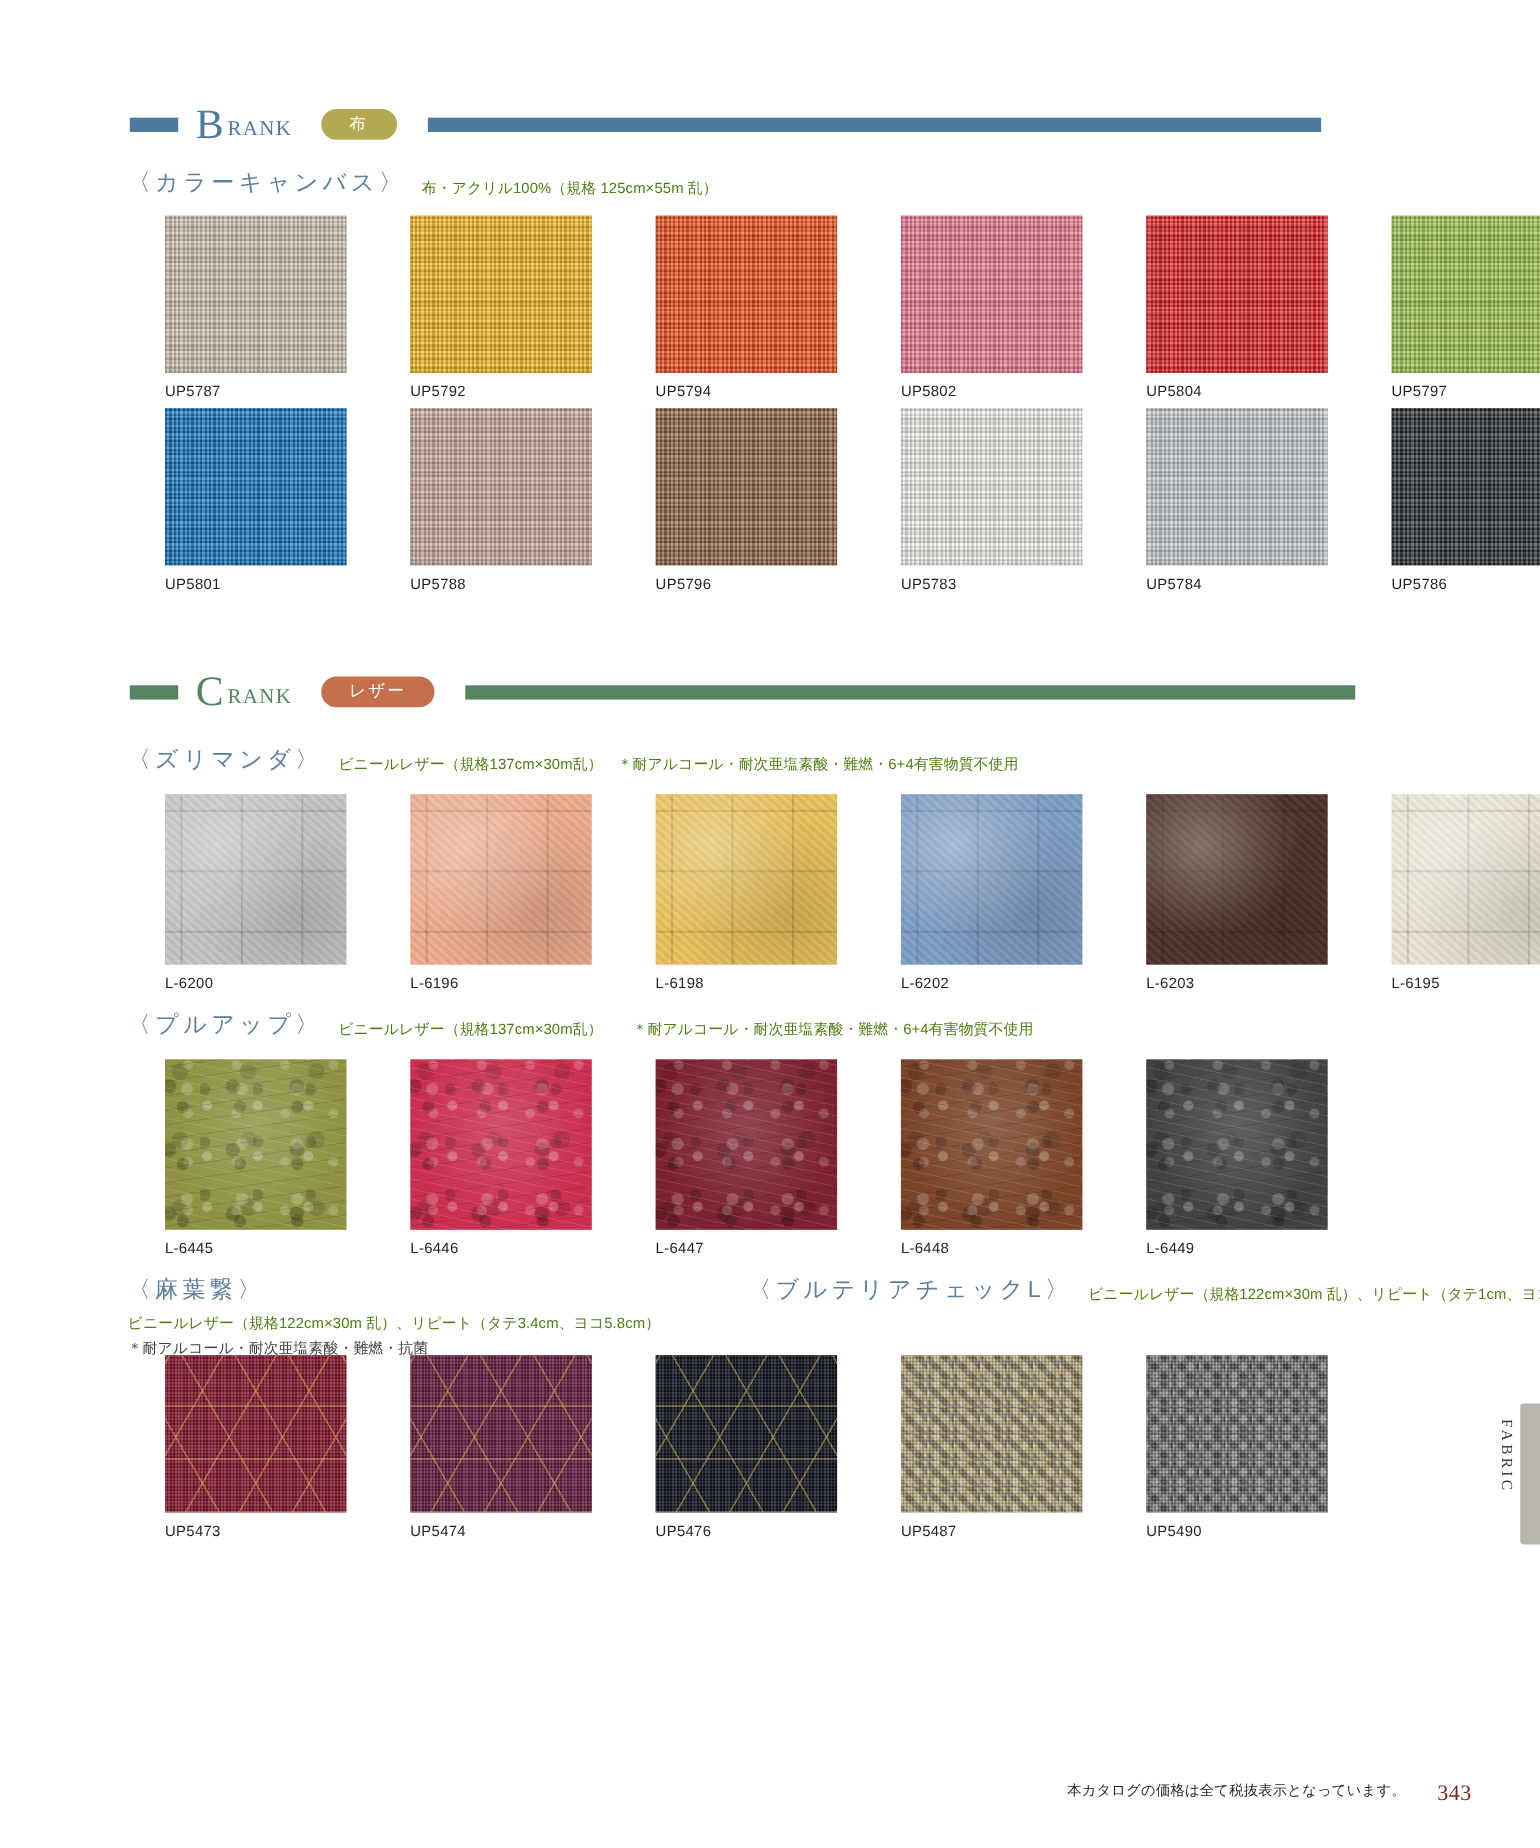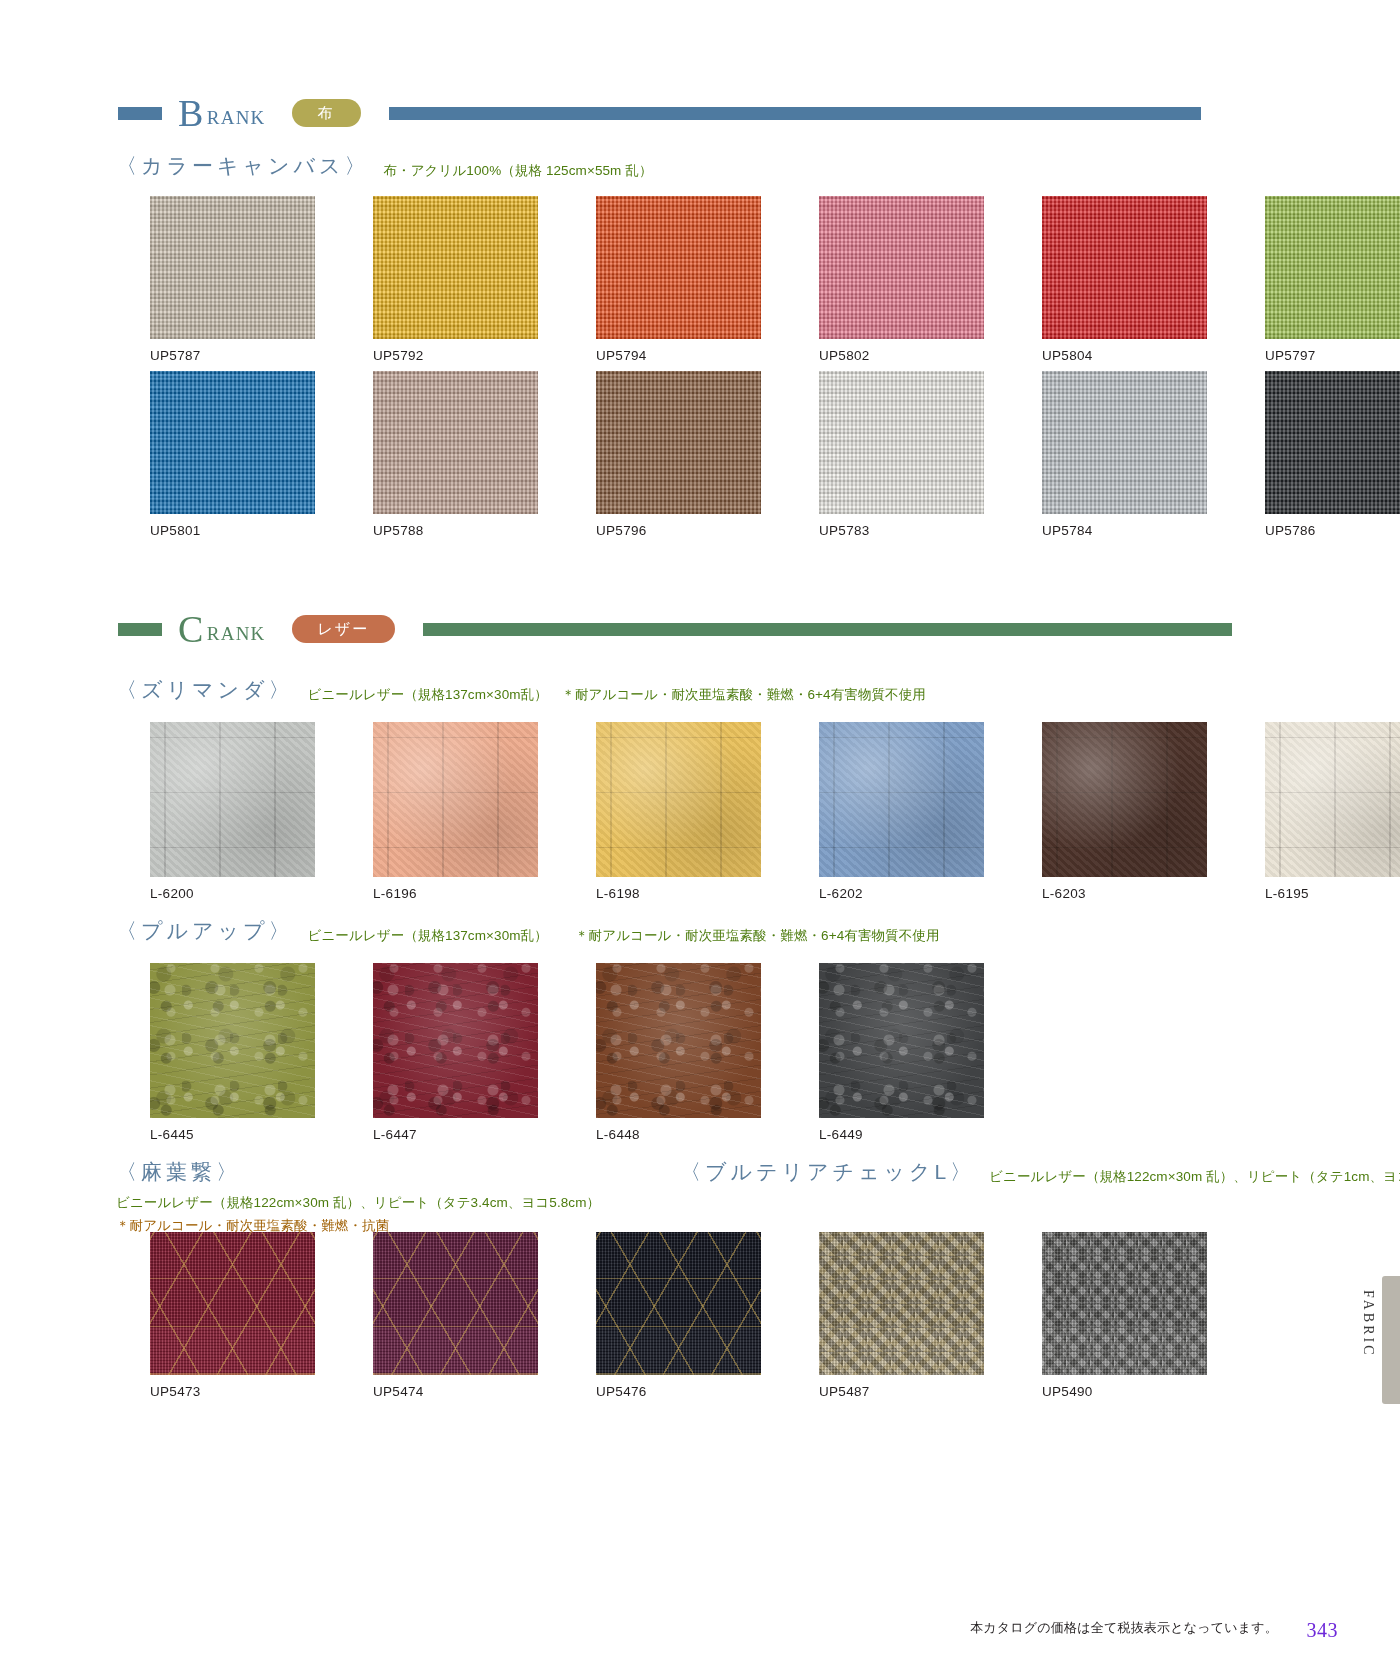--- a/index.html
+++ b/index.html
@@ -75,21 +75,21 @@
     font-weight: 400;
   }
   .group-spec {
     color: #4d7c0f;
     font-size: 13.5px;
     margin-left: 14px;
     letter-spacing: .1px;
   }
   .group-spec.blk { margin-left: 0; }
   .group-sub {
-    color: #a16207;
+    color: #404040;
     font-size: 13.5px;
     margin-top: 5px;
     letter-spacing: .1px;
     white-space: nowrap;
   }
 
   
   .swatch-row {
     position: absolute;
     display: flex;
@@ -215,21 +215,21 @@
     right: 122px; bottom: 43px;
     font-size: 13px;
     color: #231f20;
     letter-spacing: .2px;
   }
   .page-number {
     position: absolute;
     right: 62px; bottom: 38px;
     font-family: "Liberation Serif", "DejaVu Serif", serif;
     font-size: 20px;
-    color: #6d28d9;
+    color: #7f1d1d;
     letter-spacing: .5px;
   }
 </style>
 </head>
 <body>
 
 <div class="page">
     <div class="rank-header" style="top: 96px;">
       <span class="rank-tick" style="background: rgb(78, 122, 160);"></span>
       <span class="rank-letter" style="color: rgb(78, 122, 160);">B</span>
@@ -349,20 +349,24 @@
         <div class="swatch-chip tex-quilt tall" style="background-color: rgb(234, 228, 214);"></div>
         <div class="swatch-label">L-6195</div>
       </div>
     </div>
     <div class="swatch-row" style="top: 963px; left: 116px; gap: 24px;">
       <div class="swatch">
         <div class="swatch-chip tex-pullup tall" style="background-color: rgb(140, 146, 66);"></div>
         <div class="swatch-label">L-6445</div>
       </div>
       <div class="swatch">
+        <div class="swatch-chip tex-pullup tall" style="background-color: rgb(202, 47, 78);"></div>
+        <div class="swatch-label">L-6446</div>
+      </div>
+      <div class="swatch">
         <div class="swatch-chip tex-pullup tall" style="background-color: rgb(125, 34, 48);"></div>
         <div class="swatch-label">L-6447</div>
       </div>
       <div class="swatch">
         <div class="swatch-chip tex-pullup tall" style="background-color: rgb(122, 68, 40);"></div>
         <div class="swatch-label">L-6448</div>
       </div>
       <div class="swatch">
         <div class="swatch-chip tex-pullup tall" style="background-color: rgb(64, 66, 68);"></div>
         <div class="swatch-label">L-6449</div>

